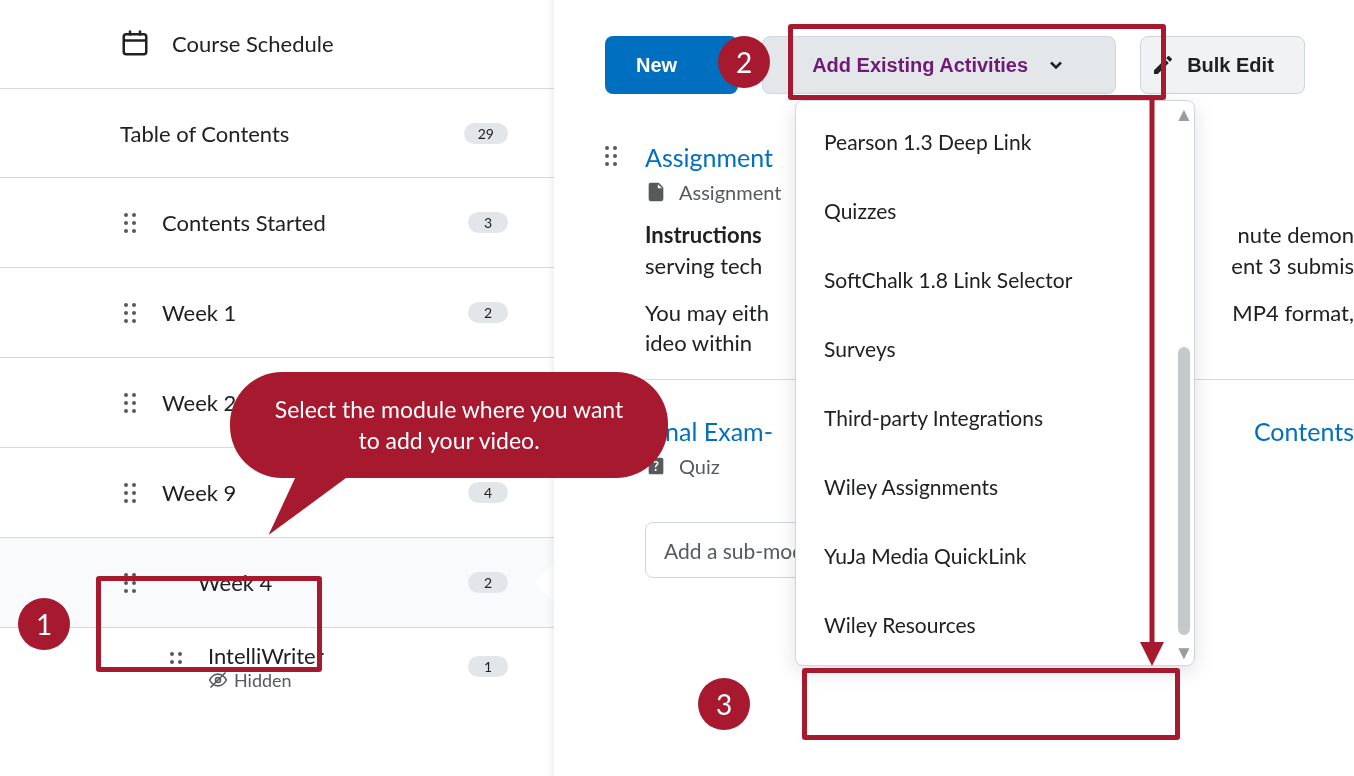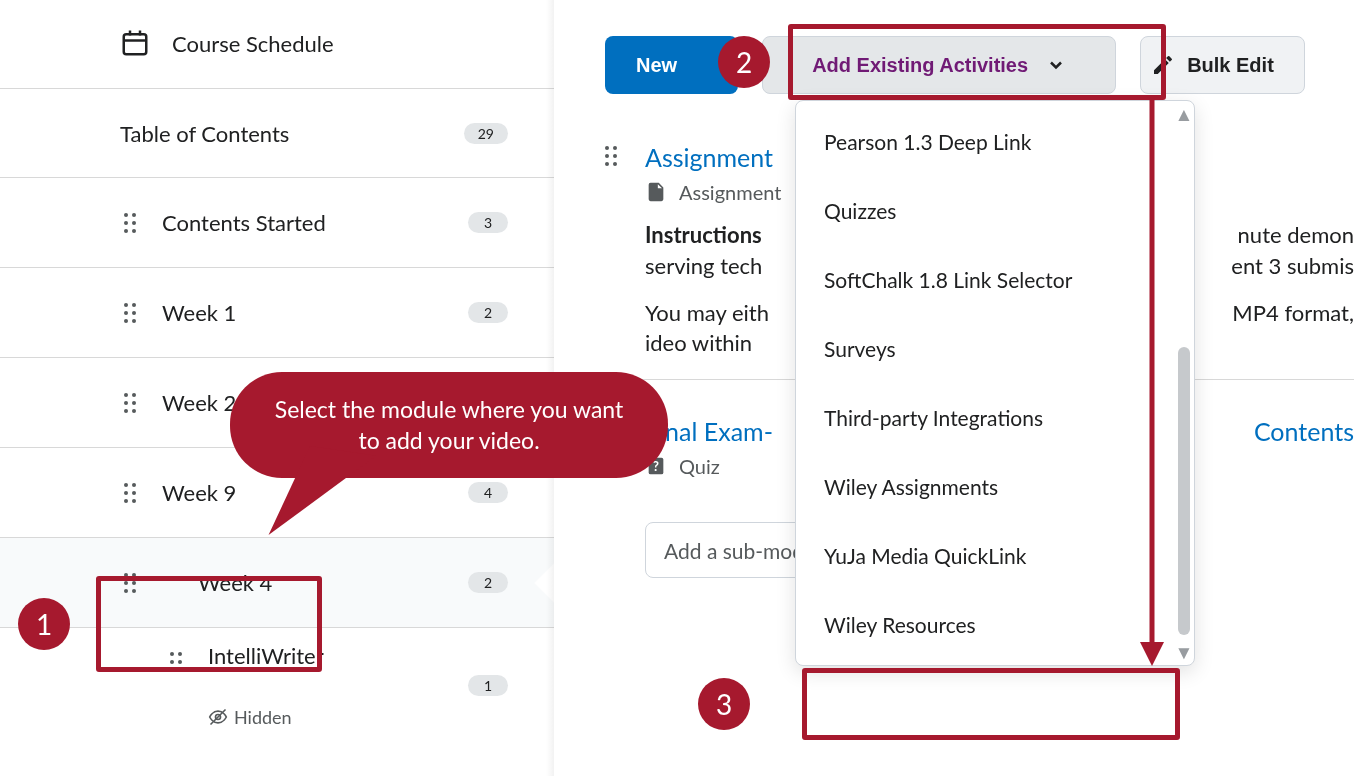--- a/index.html
+++ b/index.html
@@ -84,21 +84,21 @@
   .toc-item.selected::after {
     
     content: "";
     position: absolute;
     right: -14px; top: 50%;
     width: 28px; height: 28px;
     transform: translateY(-50%) rotate(45deg);
     background: #fff;
   }
   .sub-item { padding-left: 170px; height: 80px; border-bottom: none;}
-  .sub-item .sublabel { font-size: 18px; color: var(--muted); display:flex; align-items:center; gap:6px;margin-top:37px;}
+  .sub-item .sublabel { font-size: 18px; color: var(--muted); display:flex; align-items:center; gap:6px;}
   .eye-off { font-size:18px; }
 
   
   .main {
     flex: 1;
     padding: 36px 0 0 50px;
     overflow: hidden;
     position: relative;
   }
   .toolbar { display: flex; gap: 24px; align-items: center; margin-bottom: 40px; }

